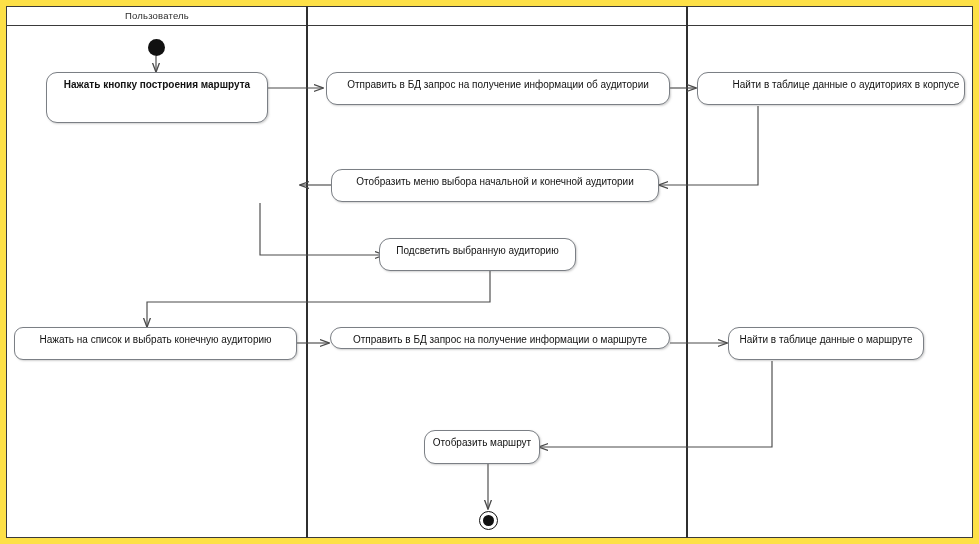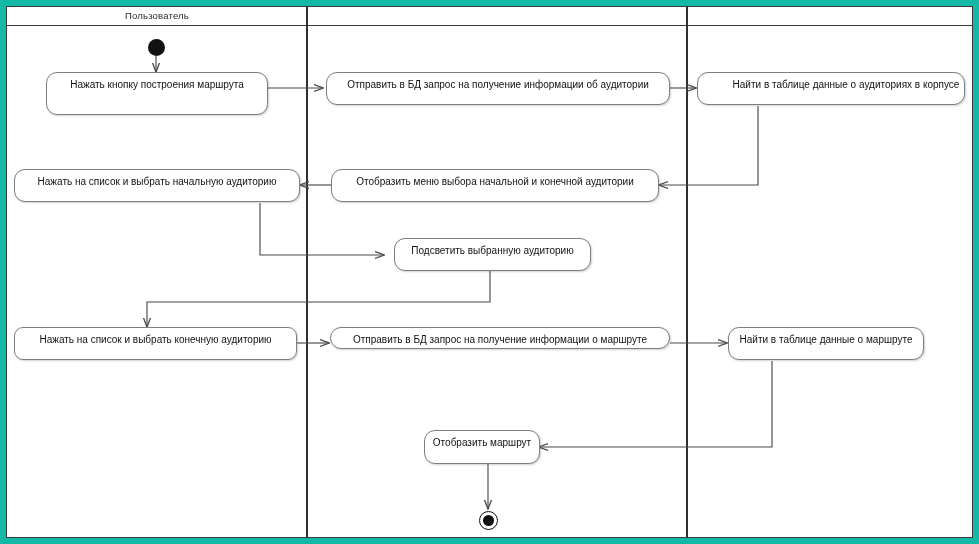--- a/index.html
+++ b/index.html
@@ -5,21 +5,21 @@
 <style>
   html,body{margin:0;padding:0;background:#ffffff;}
   body{
     font-family:"Liberation Sans","DejaVu Sans",sans-serif;
     -webkit-font-smoothing:antialiased;
   }
   #diagram{
     position:relative;
     width:979px;
     height:544px;
-    background:#14b8a6;
+    background:#fde047;
     overflow:hidden;
   }
   
   .lane-frame{
     position:absolute;
     left:6px; top:6px;
     width:967px; height:532px;
     border:1px solid #3a3a3a;
     box-sizing:border-box;
     background:#fff;
@@ -149,41 +149,38 @@
 
     <path d="M670,343 L727,343" marker-end="url(#ah)"></path>
 
     <path d="M772,361 L772,447 L539,447" marker-end="url(#ah)"></path>
 
     <path d="M488,464 L488,509" marker-end="url(#ah)"></path>
   </svg>
 
   <div class="initial-node" style="left:148px;top:39px;"></div>
 
-  <div class="node" style="left:46px;top:72px;width:222px;height:43px;">
+  <div class="node" style="left:46px;top:72px;width:222px;height:51px;font-weight:bold;">
     <span>Нажать кнопку построения маршрута</span>
   </div>
 
   <div class="node" style="left:326px;top:72px;width:344px;height:33px;">
     <span>Отправить в БД запрос на получение информации об аудитории</span>
   </div>
 
   <div class="node" style="left:697px;top:72px;width:268px;height:33px;padding-left:30px;">
     <span>Найти в таблице данные о аудиториях в корпусе</span>
   </div>
 
-  <div class="node" style="left:14px;top:169px;width:286px;height:33px;">
-    <span>Нажать на список и выбрать начальную аудиторию</span>
-  </div>
 
   <div class="node" style="left:331px;top:169px;width:328px;height:33px;">
     <span>Отобразить меню выбора начальной и конечной аудитории</span>
   </div>
 
-  <div class="node" style="left:394px;top:238px;width:197px;height:33px;">
+  <div class="node" style="left:379px;top:238px;width:197px;height:33px;">
     <span>Подсветить выбранную аудиторию</span>
   </div>
 
   <div class="node" style="left:14px;top:327px;width:283px;height:33px;border-radius:9px;">
     <span>Нажать на список и выбрать конечную аудиторию</span>
   </div>
 
   <div class="node" style="left:330px;top:327px;width:340px;height:22px;">
     <span>Отправить в БД запрос на получение информации о маршруте</span>
   </div>

